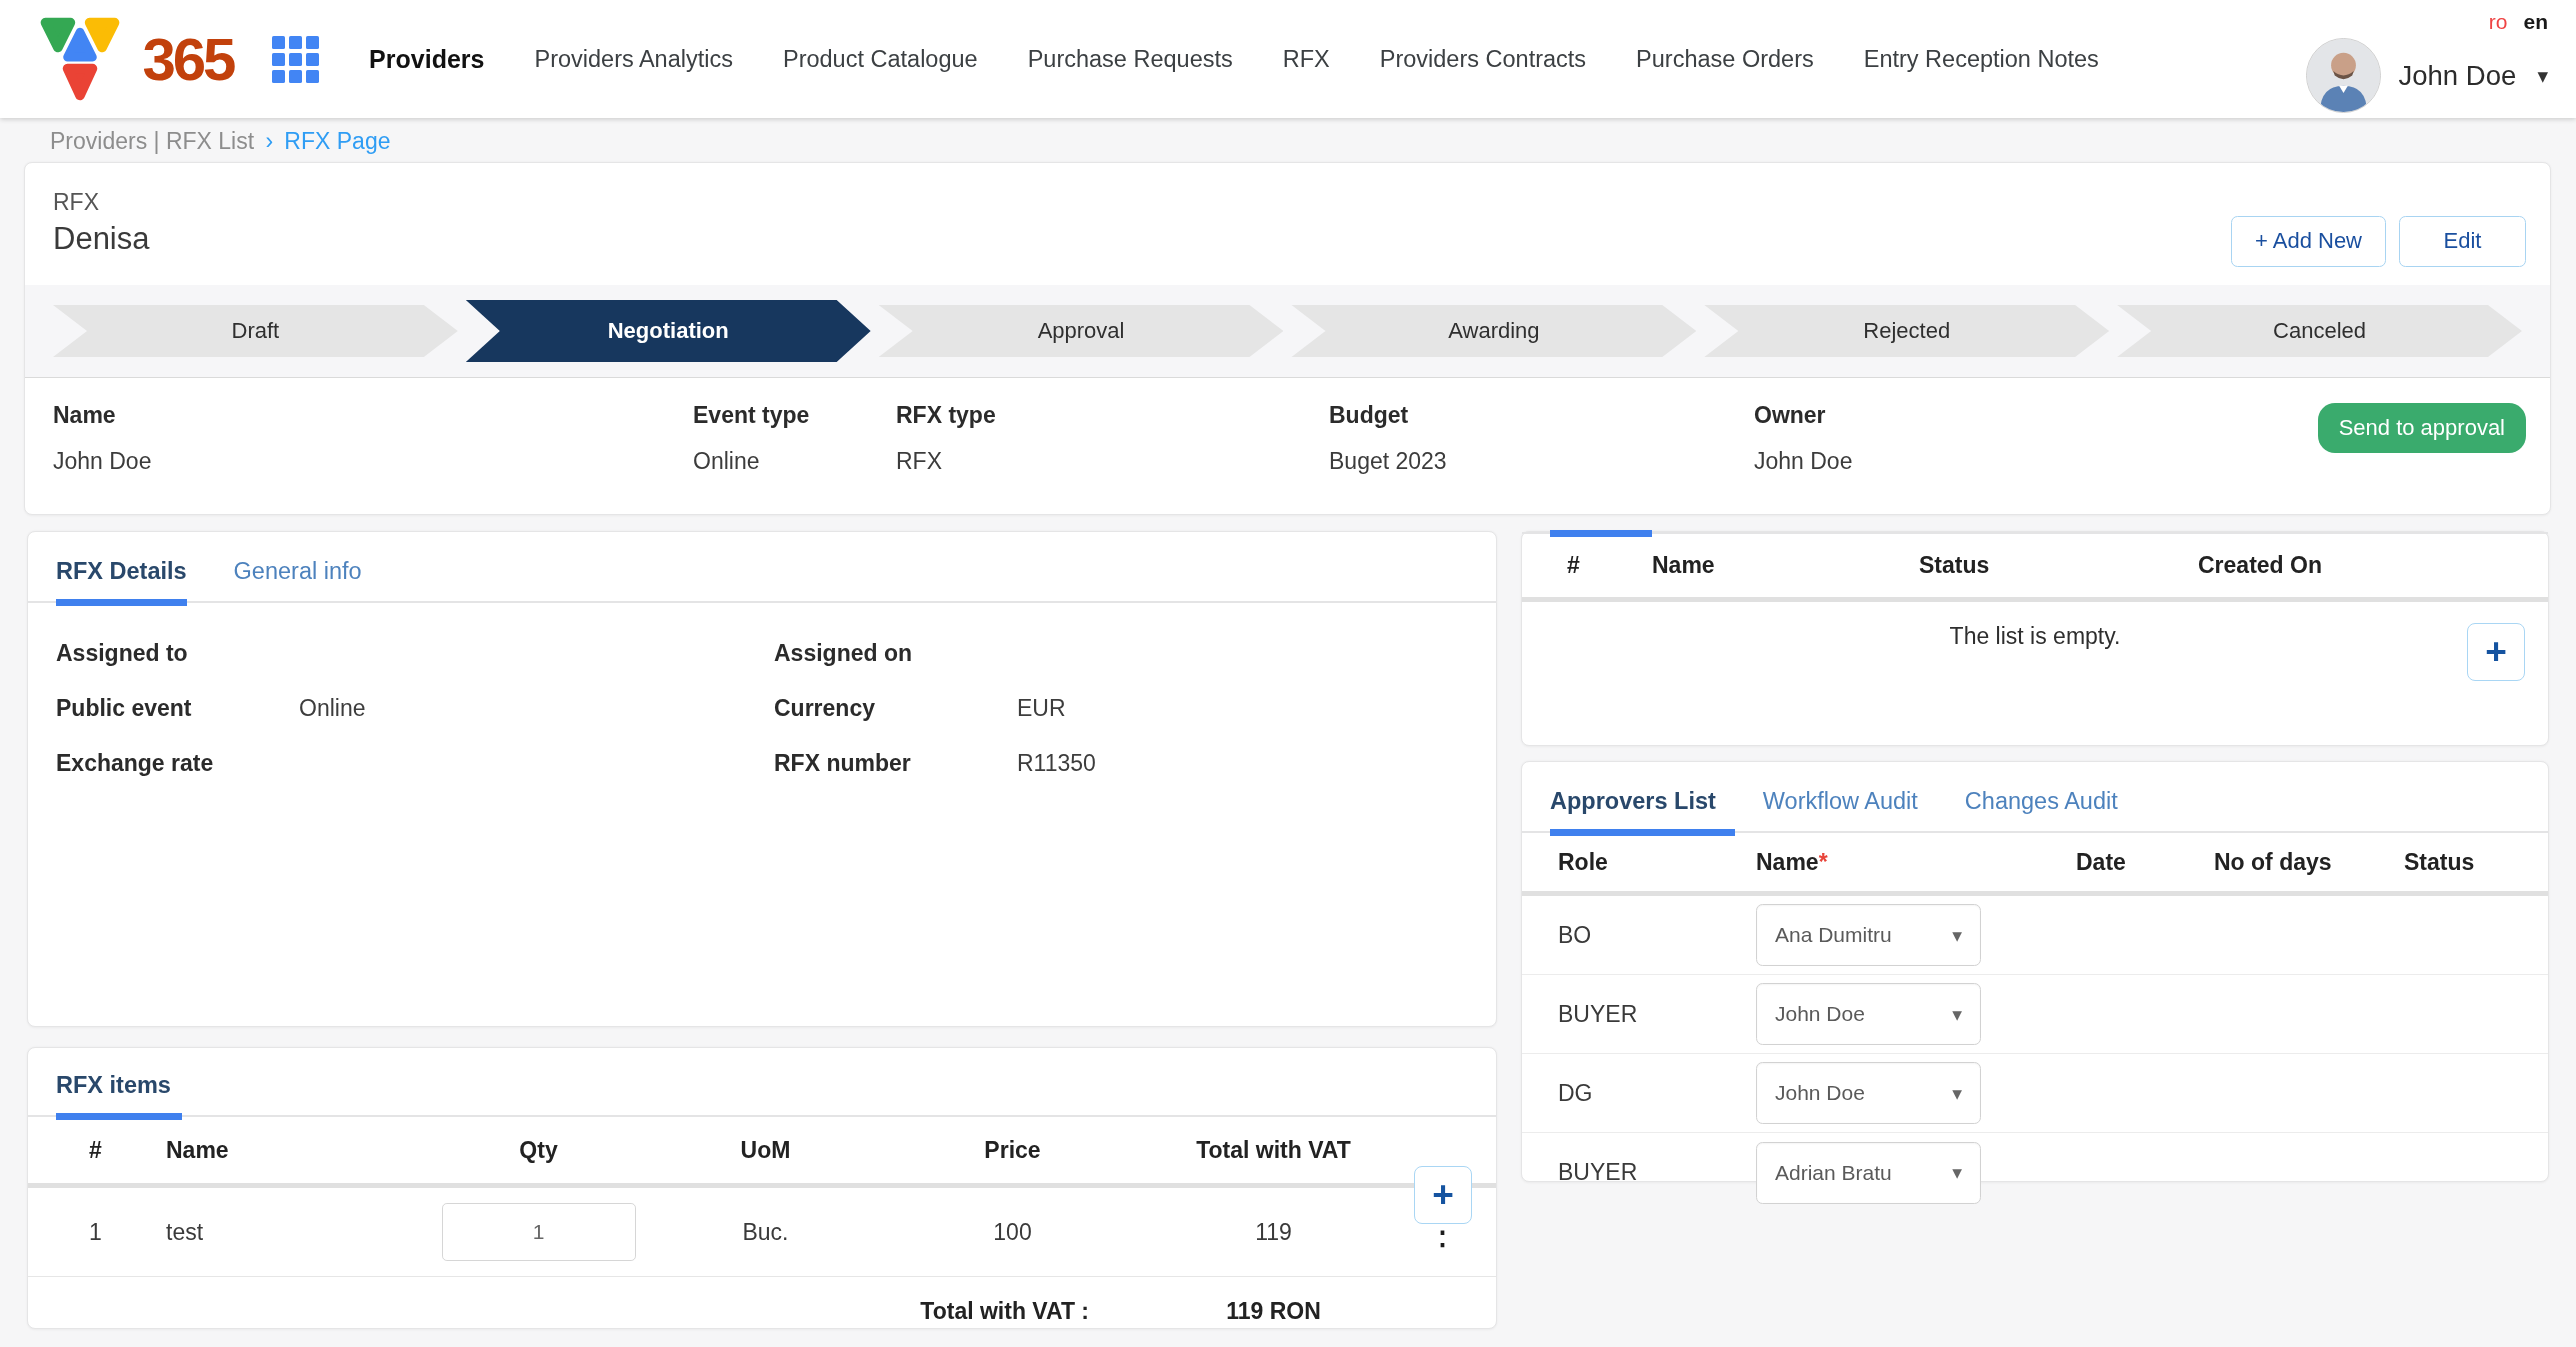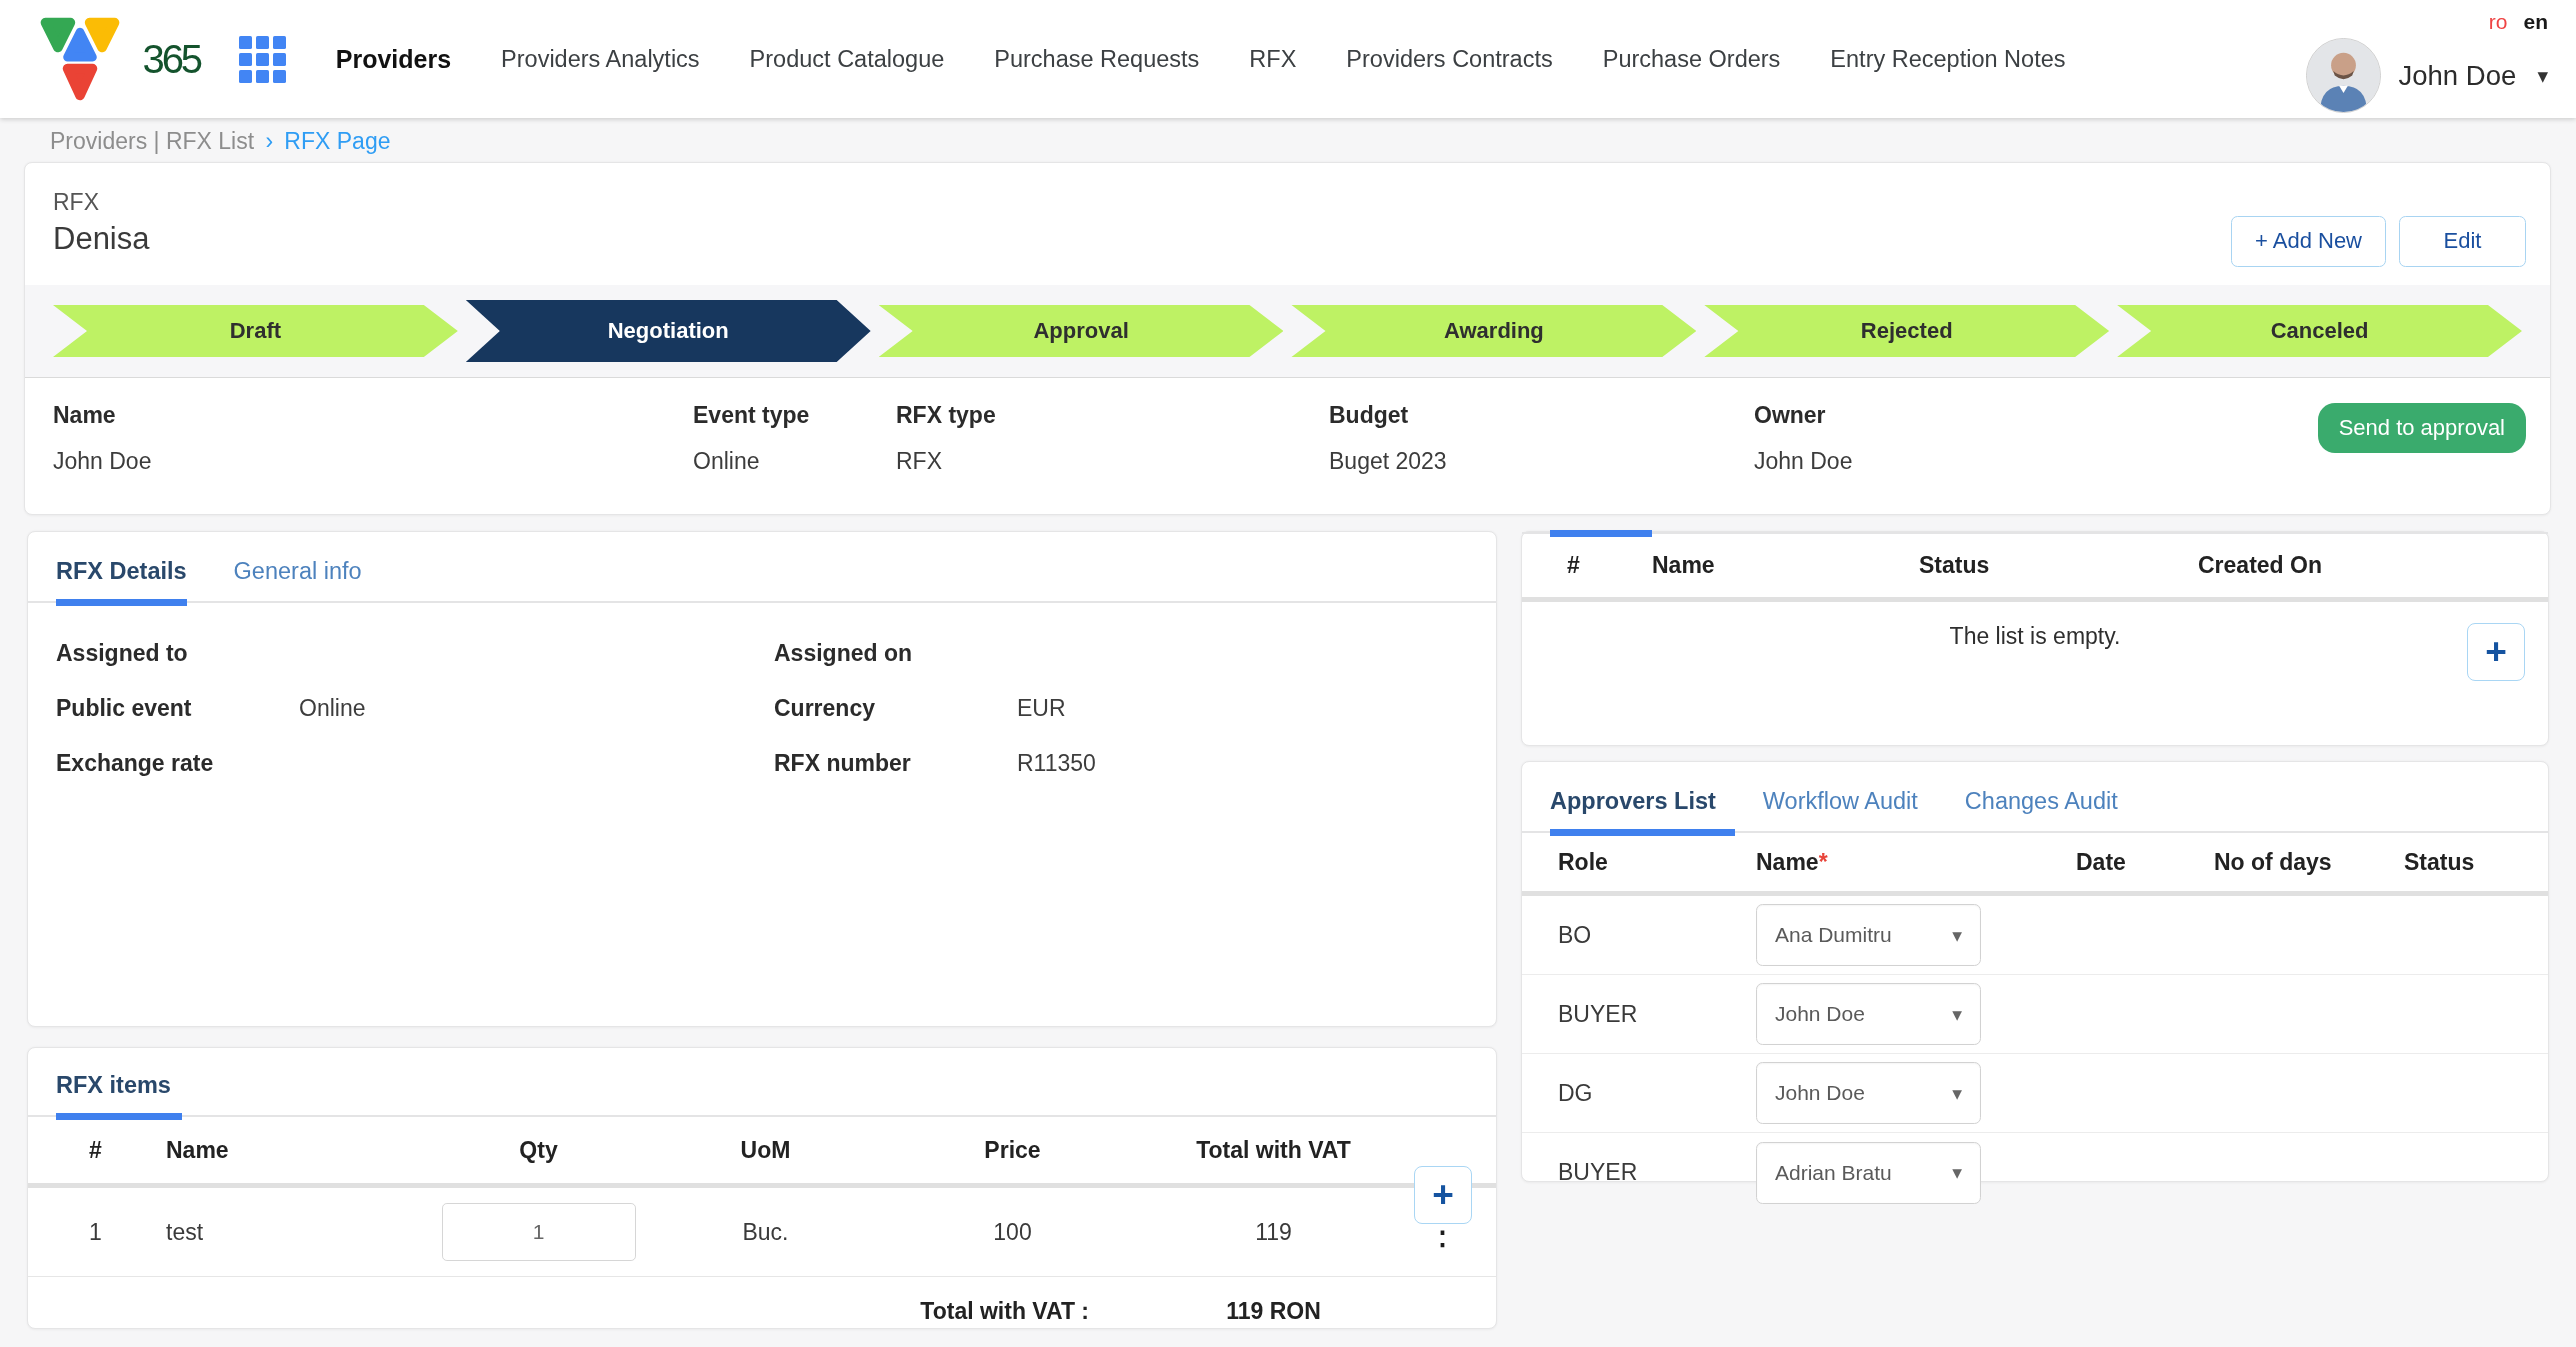--- a/index.html
+++ b/index.html
@@ -17,21 +17,21 @@
     position: absolute; top: 0; left: 0;
     width: 2576px; height: 118px;
     background: #ffffff;
     box-shadow: 0 1.6px 4.9px rgba(0,0,0,.18);
     display: flex; align-items: center;
     padding: 0 28px 0 32px;
     z-index: 10;
   }
   .logo-wrap { display: flex; align-items: center; gap: 14.6px; }
   .logo-mark { width: 96px; height: 96px; }
-  .logo-text { font-size: 40px; font-weight: 400; color: #14532d; letter-spacing: -3.2px; }
+  .logo-text { font-size: 60px; font-weight: 700; color: #c2410c; letter-spacing: -3.2px; }
   .apps-grid { width: 47px; height: 47px; margin-left: 39px; display: grid;
     grid-template-columns: repeat(3, 1fr); grid-template-rows: repeat(3, 1fr); gap: 4px; }
   .apps-grid span { background: #4285f4; border-radius: 1.6px; }
   .nav-links { display: flex; align-items: center; gap: 50px; margin-left: 50px; }
   .nav-link { font-size: 23.5px; color: #3c4043; white-space: nowrap; cursor: pointer; }
   .nav-link.active { font-size: 25px; font-weight: 700; color: #111; }
   .nav-right { margin-left: auto; display: flex; flex-direction: column; align-items: flex-end; gap: 4.9px; }
   .lang-row { display: flex; gap: 16px; font-size: 21px; padding-top: 4.9px; }
   .lang { color: #ef4444; cursor: pointer; }
   .lang.active { color: #1a1a1a; font-weight: 700; }
@@ -63,22 +63,22 @@
     color: #1a4f9f; font-size: 22px; padding: 11.3px 23px; min-width: 127px;
     text-align: center; cursor: pointer; font-family: inherit;
   }
   .stage-band {
     position: absolute; top: 122px; left: 0; width: 100%; height: 93px;
     background: #f6f6f8; border-bottom: 1.6px solid #dadada;
     display: flex; align-items: center; padding: 0 28px;
   }
   .stages { display: flex; gap: 8px; width: 100%; align-items: center; }
   .stage {
-    flex: 1; height: 52px; background: #bef264; color: #2f2f2f;
-    font-size: 22px; font-weight: 700;
+    flex: 1; height: 52px; background: #e5e5e5; color: #2f2f2f;
+    font-size: 22px; font-weight: 400;
     display: flex; align-items: center; justify-content: center;
     clip-path: polygon(0 0, calc(100% - 34px) 0, 100% 50%, calc(100% - 34px) 100%, 0 100%, 34px 50%);
   }
   .stage.active { background: #17375e; color: #fff; font-weight: 700; height: 62px; }
   .info-row {
     position: absolute; top: 239px; left: 0; width: 100%;
     display: grid; grid-template-columns: 640px 203px 433px 425px 1fr;
     padding: 0 243px 0 28px;
   }
   .info-cell .info-label { font-size: 23px; font-weight: 700; color: #2b2b2b; }

